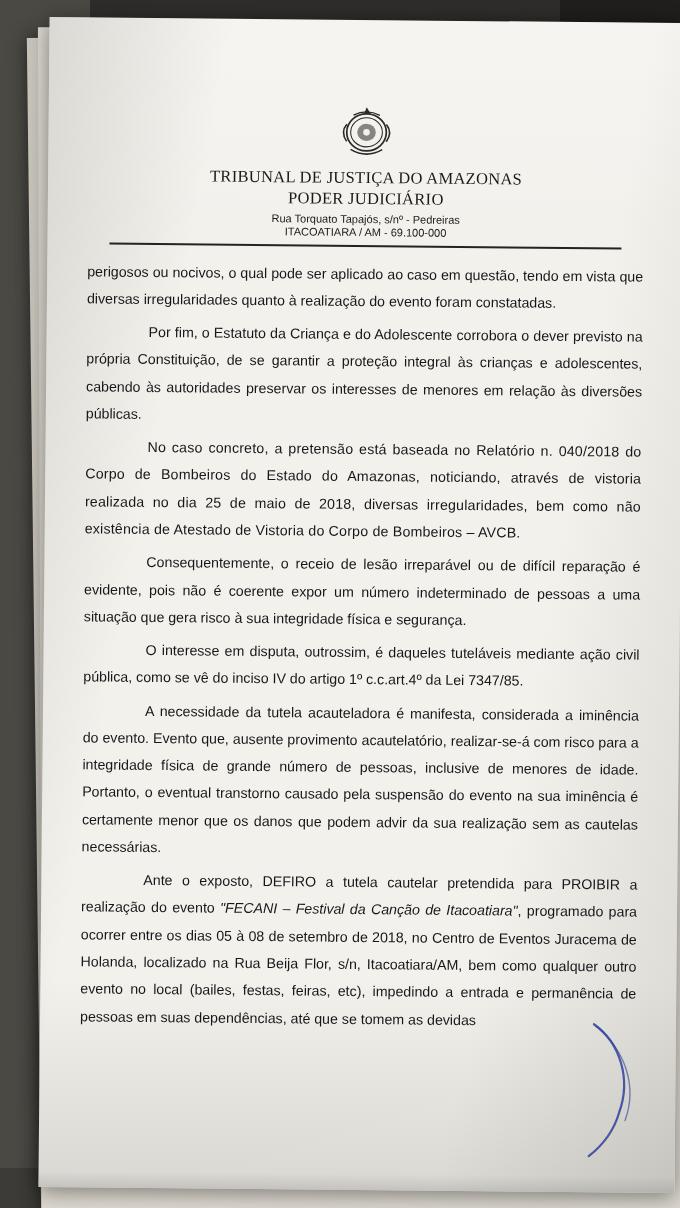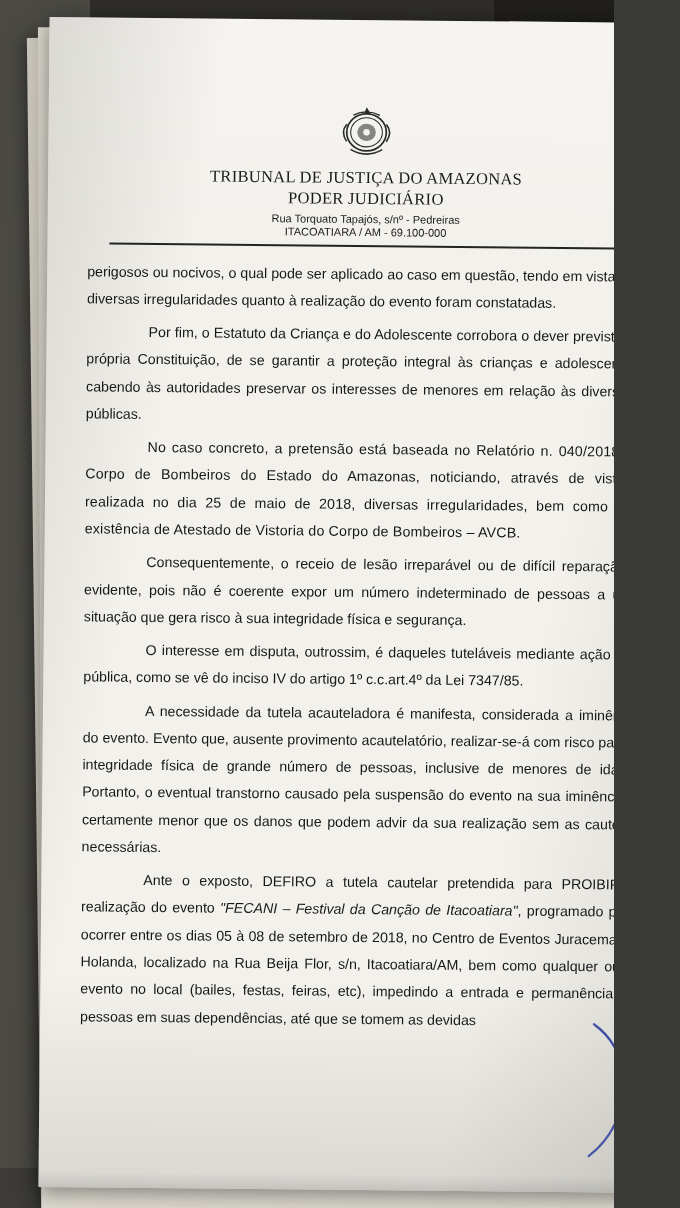--- a/index.html
+++ b/index.html
@@ -9,21 +9,21 @@
   }
   body {
     width: 680px;
     height: 1208px;
     overflow: hidden;
     font-family: "Liberation Sans", sans-serif;
   }
 
   #scene {
     position: relative;
-    width: 614px;
+    width: 680px;
     height: 1208px;
     background: #45443f;
     overflow: hidden;
   }
 
   
   .desk-top {
     position: absolute;
     left: 0; top: 0;
     width: 680px; height: 60px;

